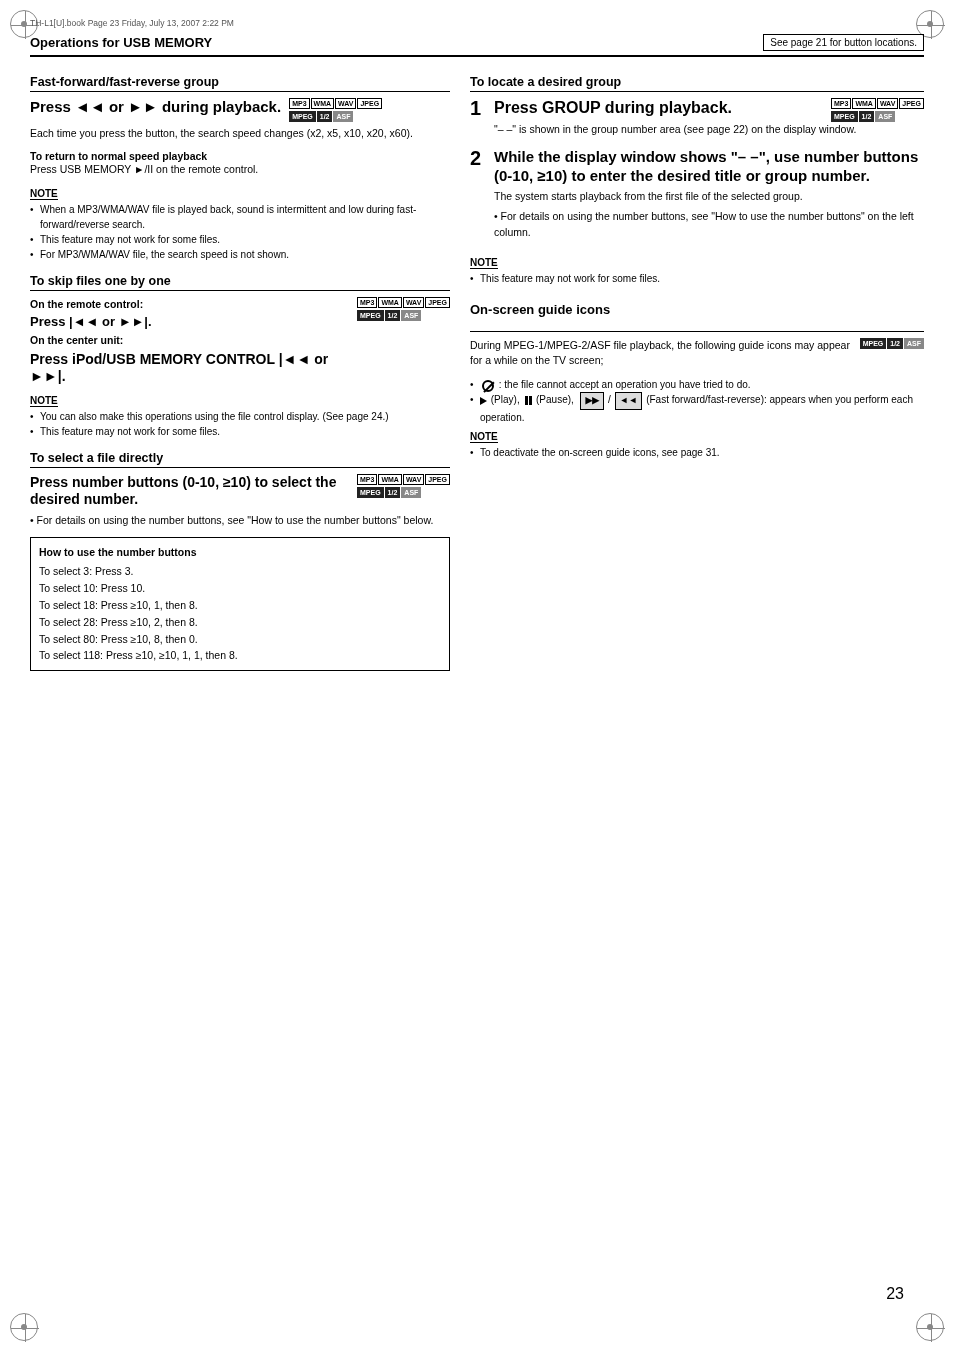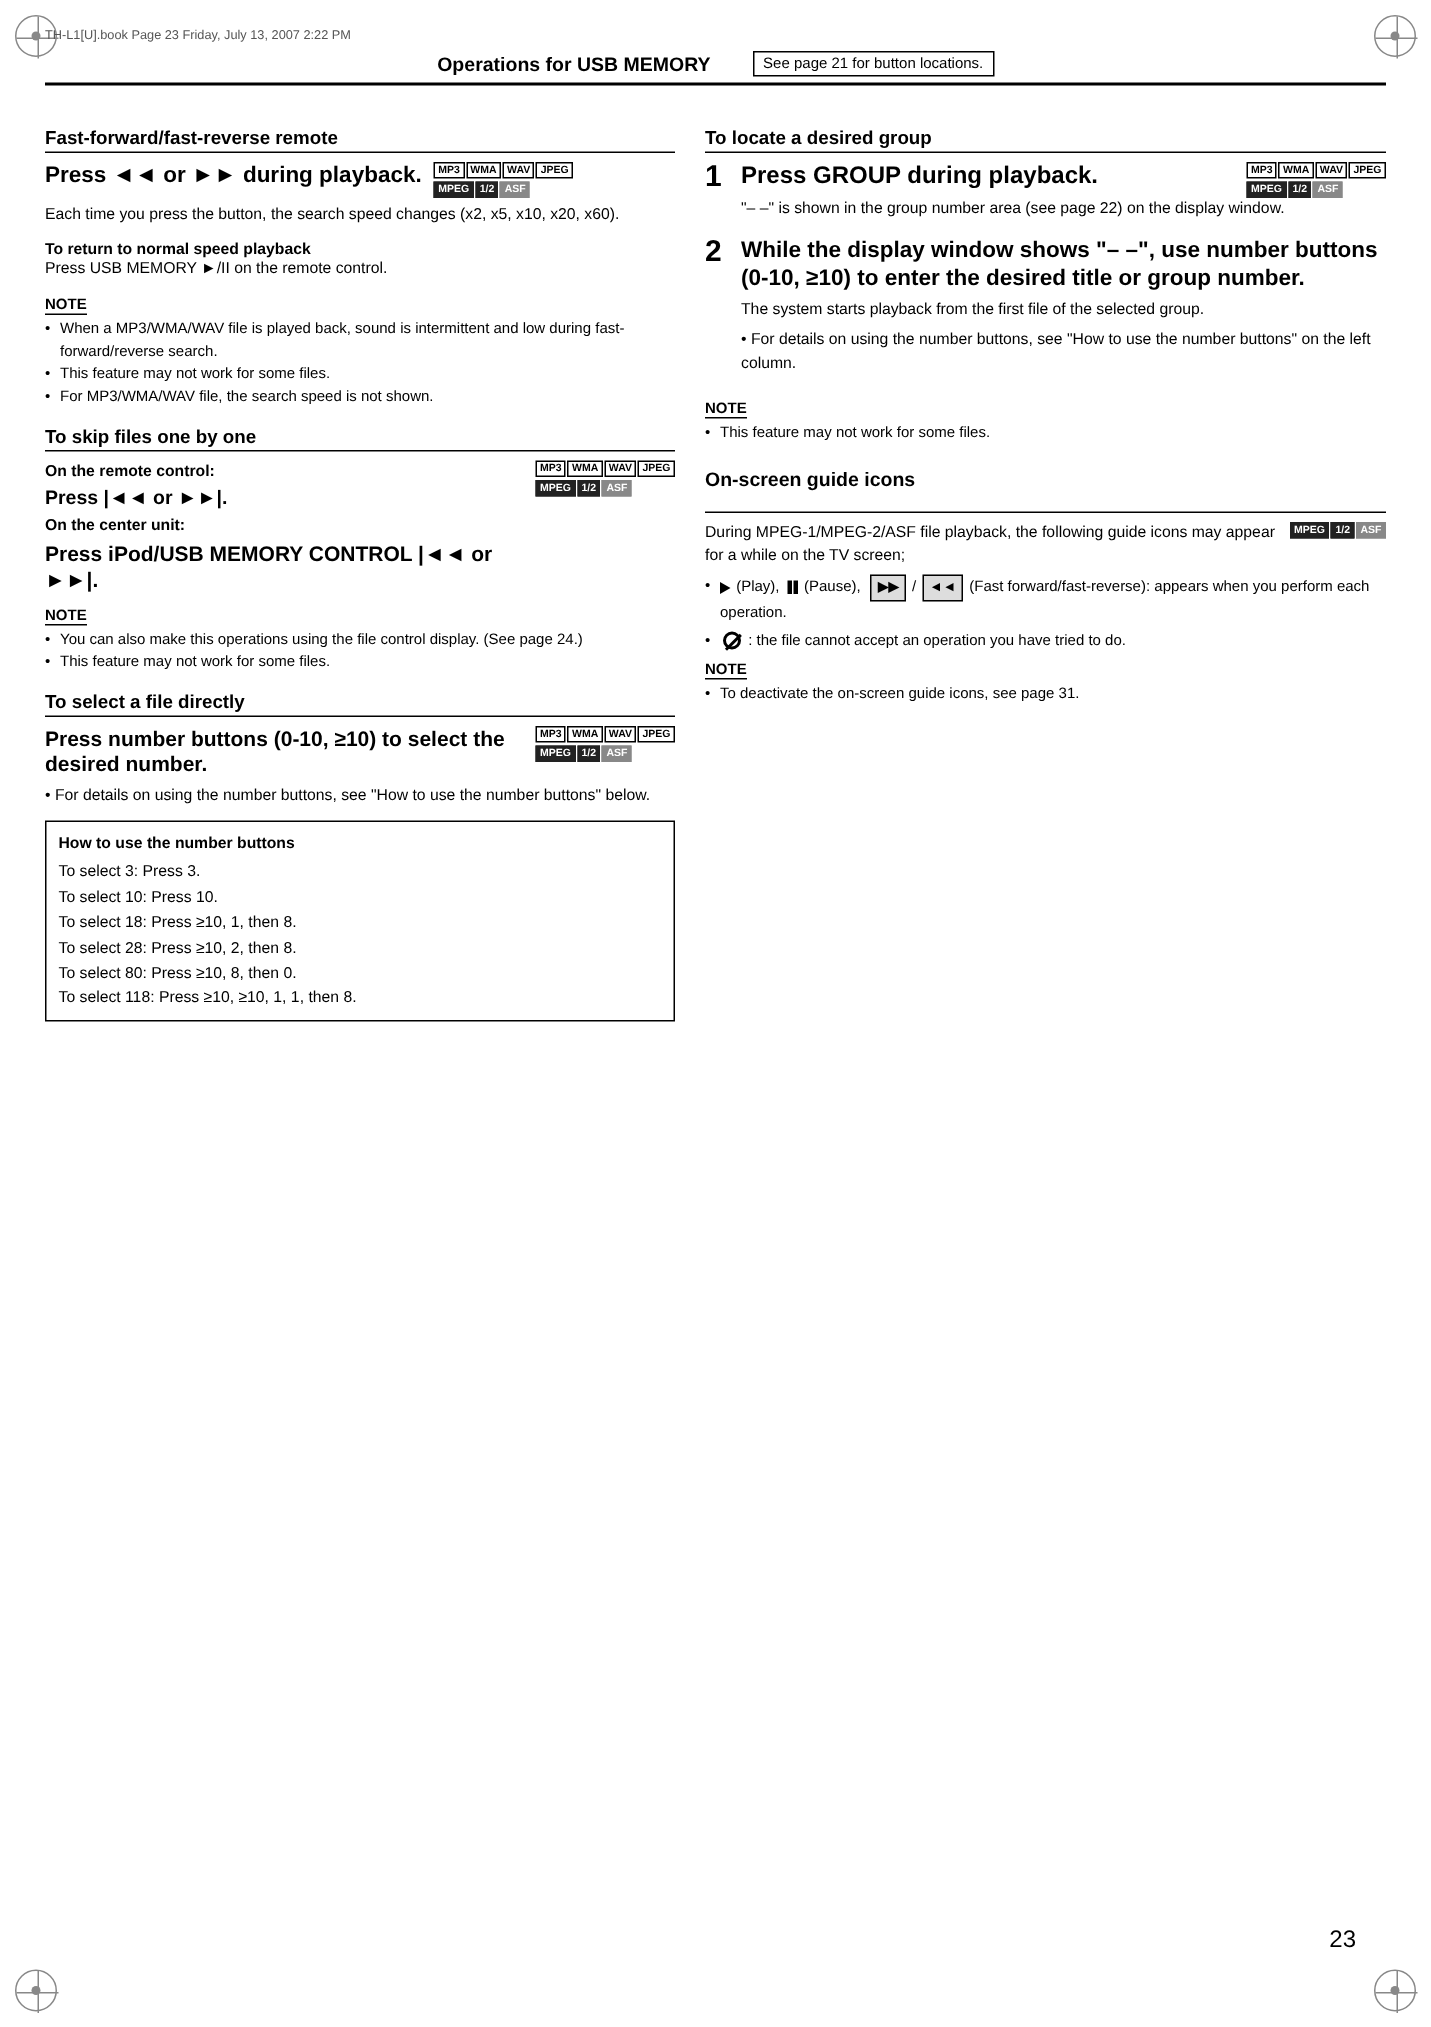--- a/index.html
+++ b/index.html
@@ -58,25 +58,25 @@
       position: absolute;
       width: 100%;
       height: 1px;
       background: #888;
       top: 50%;
     }
 
     
     .header {
       display: flex;
-      justify-content: center;
+      justify-content: space-between;
       align-items: center;
       border-bottom: 2px solid #000;
       padding-bottom: 4px;
-      margin-bottom: 28px;
+      margin-bottom: 18px;
       gap: 28px;
     }
     .header-title {
       font-size: 13px;
       font-weight: bold;
     }
     .header-note {
       font-size: 10px;
       border: 1px solid #000;
       padding: 2px 6px;
@@ -302,21 +302,21 @@
   <div class="header">
     <div class="header-title">Operations for USB MEMORY</div>
     <div class="header-note">See page 21 for button locations.</div>
   </div>
 
   <div class="two-col">
 
     <div class="col-left">
 
       
-      <div class="section-title">Fast-forward/fast-reverse remote</div>
+      <div class="section-title">Fast-forward/fast-reverse group</div>
 
       
       <div class="large-heading-row">
         <div>
           <div class="large-heading">Press ◄◄ or ►► during playback.</div>
         </div>
         <div class="badge-group">
           <div class="badge-row">
             <span class="badge">MP3</span>
             <span class="badge">WMA</span>
@@ -469,37 +469,37 @@
           <div class="badge-row">
             <span class="badge dark">MPEG</span>
             <span class="badge dark">1/2</span>
             <span class="badge gray">ASF</span>
           </div>
         </div>
       </div>
 
       <div class="note-text">
         <ul>
+          <li style="margin-top:4px;">
+            <span class="icon-prohibited"></span>
+            : the file cannot accept an operation you have tried to do.
+          </li>
           <li>
             <span style="display:inline-block; width:0; height:0; border-top:4px solid transparent; border-bottom:4px solid transparent; border-left:7px solid #000; vertical-align:middle; margin-right:1px;"></span>
             (Play),&nbsp;
             <span style="display:inline-flex; gap:1px; vertical-align:middle; margin-right:1px;">
               <span style="display:inline-block; width:3px; height:9px; background:#000; vertical-align:middle;"></span>
               <span style="display:inline-block; width:3px; height:9px; background:#000; vertical-align:middle;"></span>
             </span>
             (Pause),&nbsp;
             <span class="ctrl-box">▶▶</span>
             /
             <span class="ctrl-box">◄◄</span>
             (Fast forward/fast-reverse): appears when you perform each operation.
           </li>
-          <li style="margin-top:4px;">
-            <span class="icon-prohibited"></span>
-            : the file cannot accept an operation you have tried to do.
-          </li>
         </ul>
       </div>
 
       <div class="note-label">NOTE</div>
       <div class="note-text">
         <ul>
           <li>To deactivate the on-screen guide icons, see page 31.</li>
         </ul>
       </div>
 

